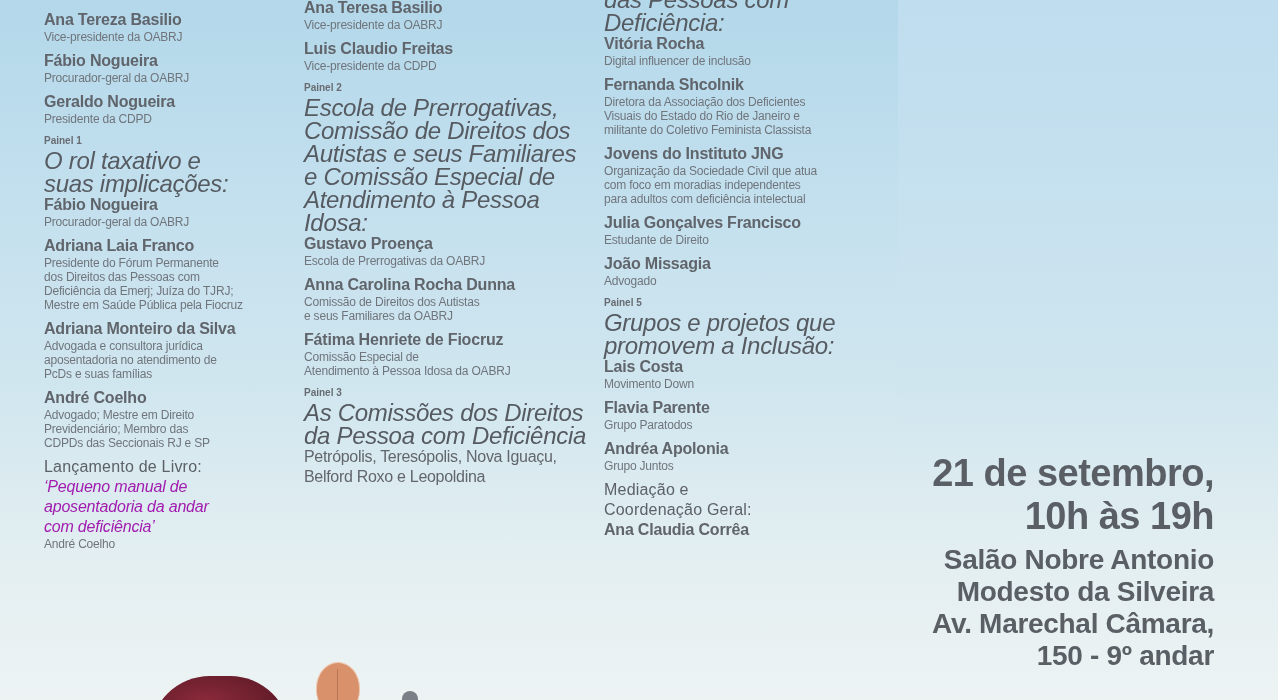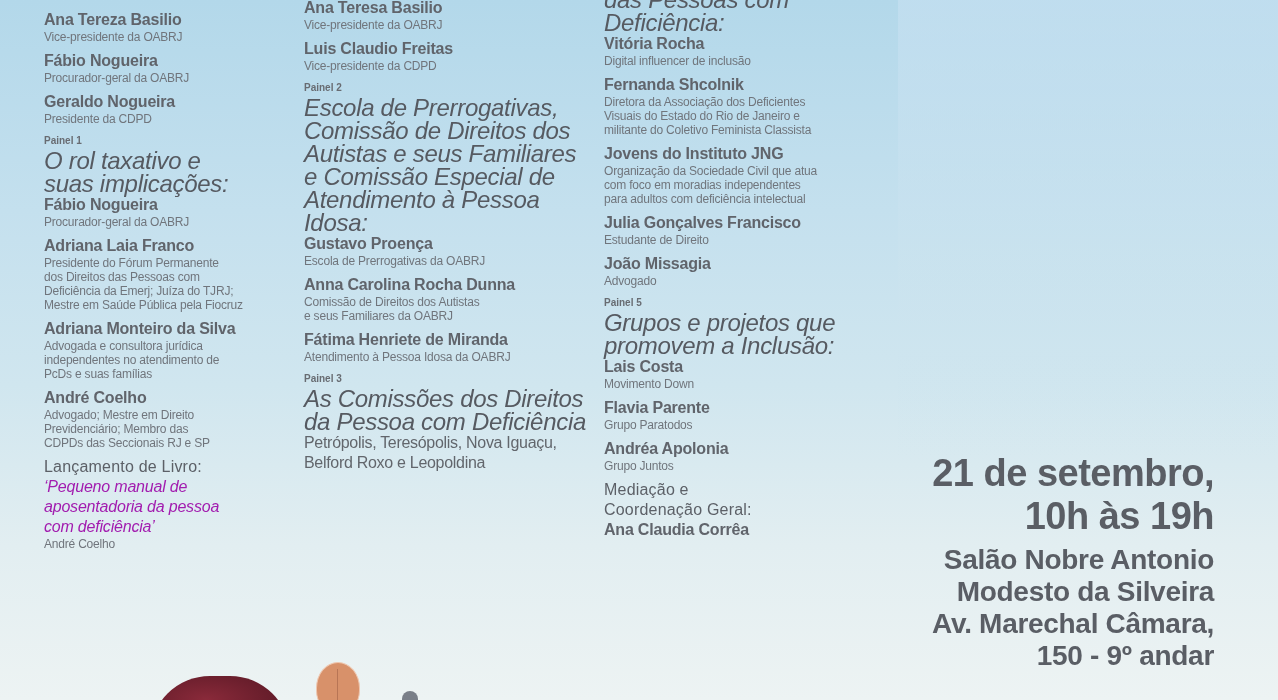--- a/index.html
+++ b/index.html
@@ -95,35 +95,35 @@
     <div class="person">
       <div class="name">Adriana Laia Franco</div>
       <div class="role">Presidente do Fórum Permanente</div>
       <div class="role">dos Direitos das Pessoas com</div>
       <div class="role">Deficiência da Emerj; Juíza do TJRJ;</div>
       <div class="role">Mestre em Saúde Pública pela Fiocruz</div>
     </div>
     <div class="person">
       <div class="name">Adriana Monteiro da Silva</div>
       <div class="role">Advogada e consultora jurídica</div>
-      <div class="role">independentes no atendimento de</div>
+      <div class="role">aposentadoria no atendimento de</div>
       <div class="role">PcDs e suas famílias</div>
     </div>
     <div class="person">
       <div class="name">André Coelho</div>
       <div class="role">Advogado; Mestre em Direito</div>
       <div class="role">Previdenciário; Membro das</div>
       <div class="role">CDPDs das Seccionais RJ e SP</div>
     </div>
   </div>
 
   <div>
     <div class="panel-head-bold">Lançamento de Livro:</div>
     <div class="book-title">‘Pequeno manual de</div>
-    <div class="book-title">aposentadoria da pessoa</div>
+    <div class="book-title">aposentadoria da andar</div>
     <div class="book-title">com deficiência’</div>
     <div class="role">André Coelho</div>
   </div>
 </div>
 
 <div class="col col2">
   <div class="person">
     <div class="name">Ana Teresa Basilio</div>
     <div class="role">Vice-presidente da OABRJ</div>
   </div>
@@ -144,21 +144,22 @@
     <div class="person">
       <div class="name">Gustavo Proença</div>
       <div class="role">Escola de Prerrogativas  da OABRJ</div>
     </div>
     <div class="person">
       <div class="name">Anna Carolina Rocha Dunna</div>
       <div class="role">Comissão de Direitos dos Autistas</div>
       <div class="role">e seus Familiares da OABRJ</div>
     </div>
     <div class="person">
-      <div class="name">Fátima Henriete de Miranda</div>
+      <div class="name">Fátima Henriete de Fiocruz</div>
+      <div class="role">Comissão Especial de</div>
       <div class="role">Atendimento à Pessoa Idosa da OABRJ</div>
     </div>
   </div>
 
   <div>
     <div class="panel-label">Painel 3</div>
     <div class="panel-title">
       <div>As Comissões dos Direitos</div>
       <div>da Pessoa com Deficiência</div>
     </div>

